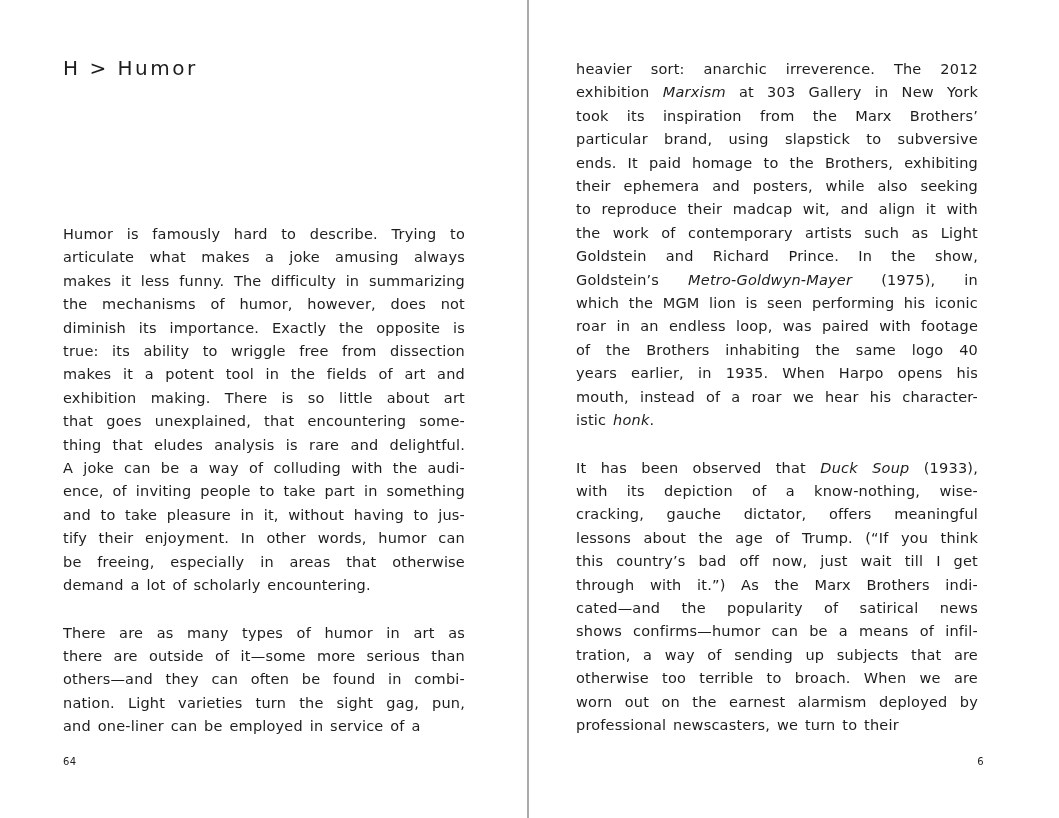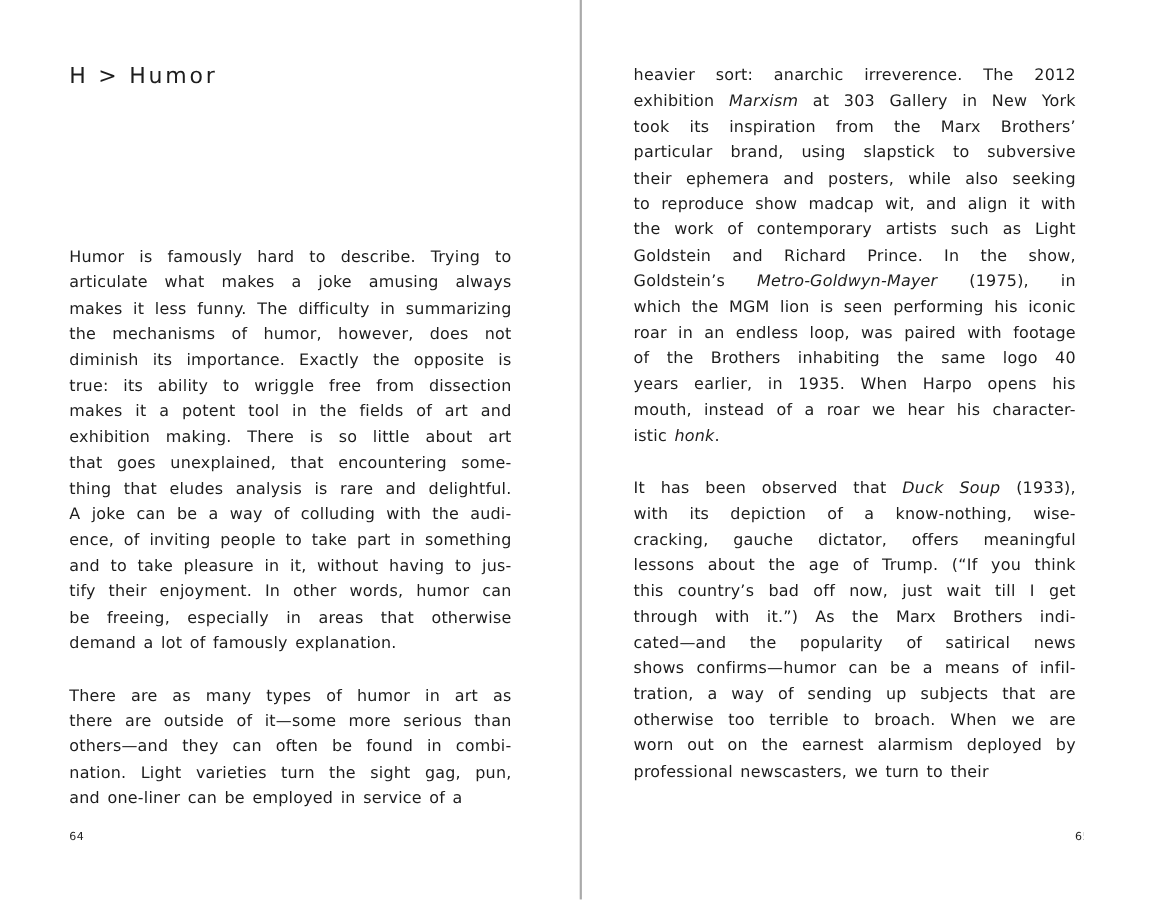--- a/index.html
+++ b/index.html
@@ -78,21 +78,21 @@
           <div class="line"><span>true: its ability to wriggle free from dissection</span></div>
           <div class="line"><span>makes it a potent tool in the fields of art and</span></div>
           <div class="line"><span>exhibition making. There is so little about art</span></div>
           <div class="line"><span>that goes unexplained, that encountering some-</span></div>
           <div class="line"><span>thing that eludes analysis is rare and delightful.</span></div>
           <div class="line"><span>A joke can be a way of colluding with the audi-</span></div>
           <div class="line"><span>ence, of inviting people to take part in something</span></div>
           <div class="line"><span>and to take pleasure in it, without having to jus-</span></div>
           <div class="line"><span>tify their enjoyment. In other words, humor can</span></div>
           <div class="line"><span>be freeing, especially in areas that otherwise</span></div>
-          <div class="line last"><span>demand a lot of famously explanation.</span></div>
+          <div class="line last"><span>demand a lot of scholarly encountering.</span></div>
         </div>
         <div class="para">
           <div class="line"><span>There are as many types of humor in art as</span></div>
           <div class="line"><span>there are outside of it—some more serious than</span></div>
           <div class="line"><span>others—and they can often be found in combi-</span></div>
           <div class="line"><span>nation. Light varieties turn the sight gag, pun,</span></div>
           <div class="line last"><span>and one-liner can be employed in service of a</span></div>
         </div>
       </div>
     <div class="pagenum num-left">64</div>
@@ -100,22 +100,23 @@
 
   <div class="divider"></div>
 
   <section>
     <div class="body-col right">
         <div class="para">
           <div class="line"><span>heavier sort: anarchic irreverence. The 2012</span></div>
           <div class="line"><span>exhibition </span><span class="it">Marxism</span><span> at 303 Gallery in New York</span></div>
           <div class="line"><span>took its inspiration from the Marx Brothers’</span></div>
           <div class="line"><span>particular brand, using slapstick to subversive</span></div>
+          <div class="line"><span>ends. It paid homage to the Brothers, exhibiting</span></div>
           <div class="line"><span>their ephemera and posters, while also seeking</span></div>
-          <div class="line"><span>to reproduce show madcap wit, and align it with</span></div>
+          <div class="line"><span>to reproduce their madcap wit, and align it with</span></div>
           <div class="line"><span>the work of contemporary artists such as Light</span></div>
           <div class="line"><span>Goldstein and Richard Prince. In the show,</span></div>
           <div class="line"><span>Goldstein’s </span><span class="it">Metro-Goldwyn-Mayer</span><span> (1975), in</span></div>
           <div class="line"><span>which the MGM lion is seen performing his iconic</span></div>
           <div class="line"><span>roar in an endless loop, was paired with footage</span></div>
           <div class="line"><span>of the Brothers inhabiting the same logo 40</span></div>
           <div class="line"><span>years earlier, in 1935. When Harpo opens his</span></div>
           <div class="line"><span>mouth, instead of a roar we hear his character-</span></div>
           <div class="line last"><span>istic </span><span class="it">honk</span><span>.</span></div>
         </div>

